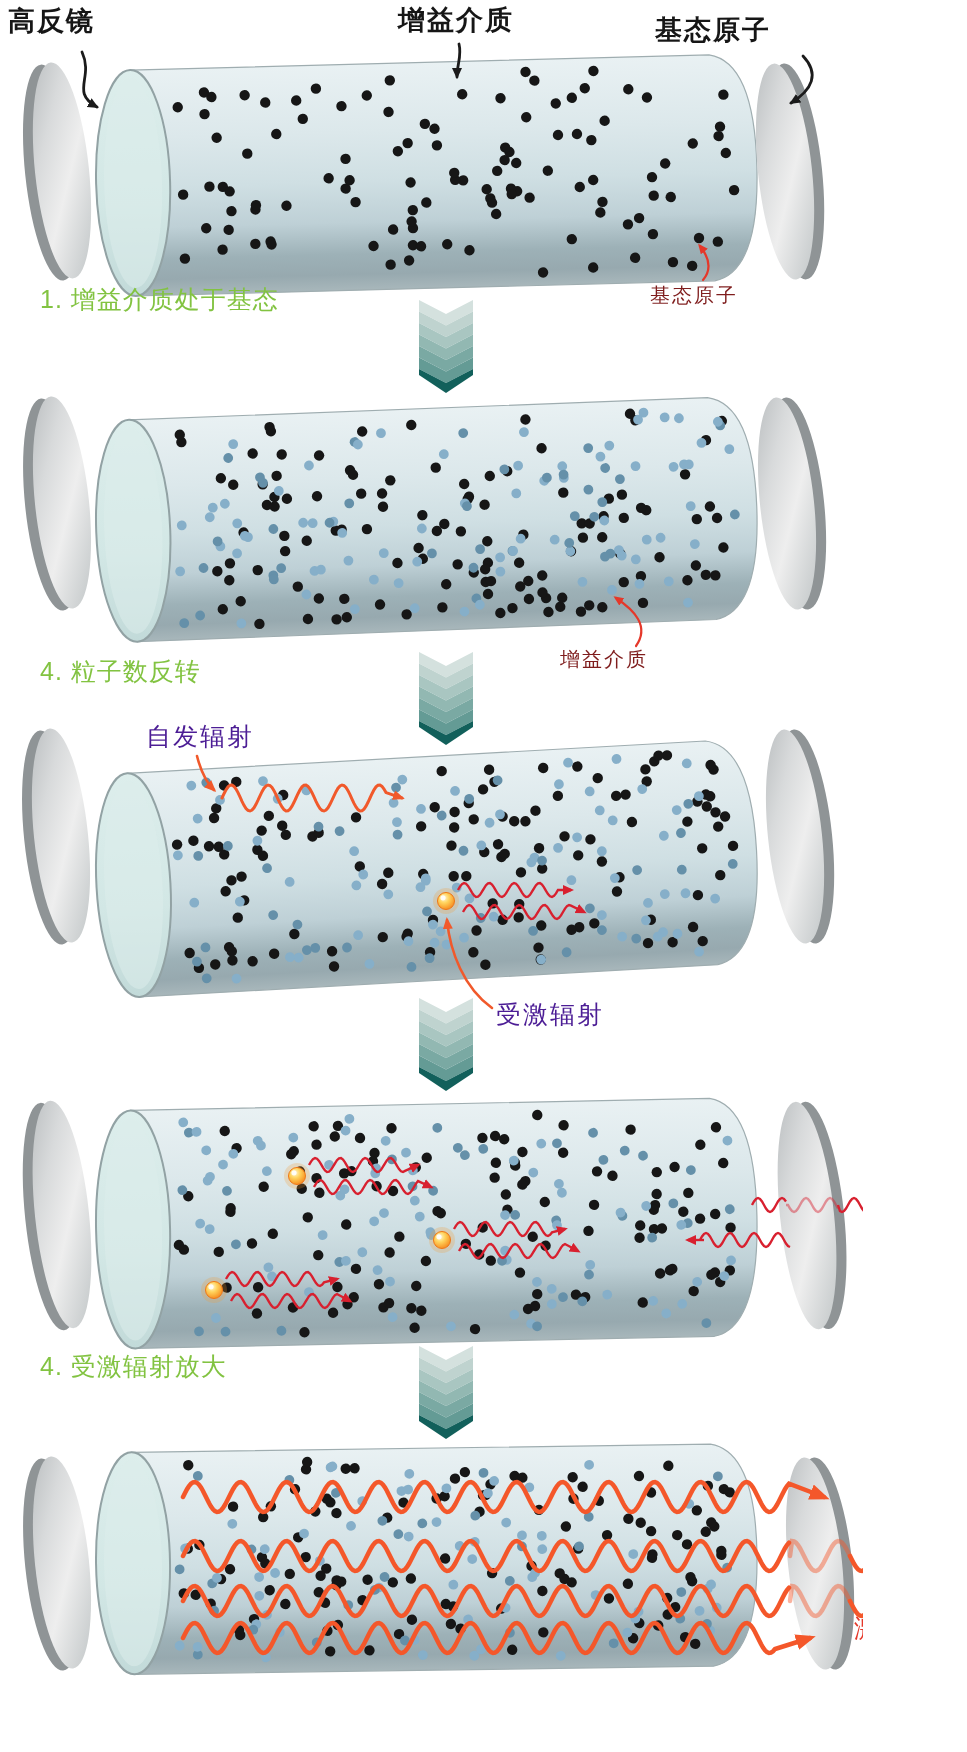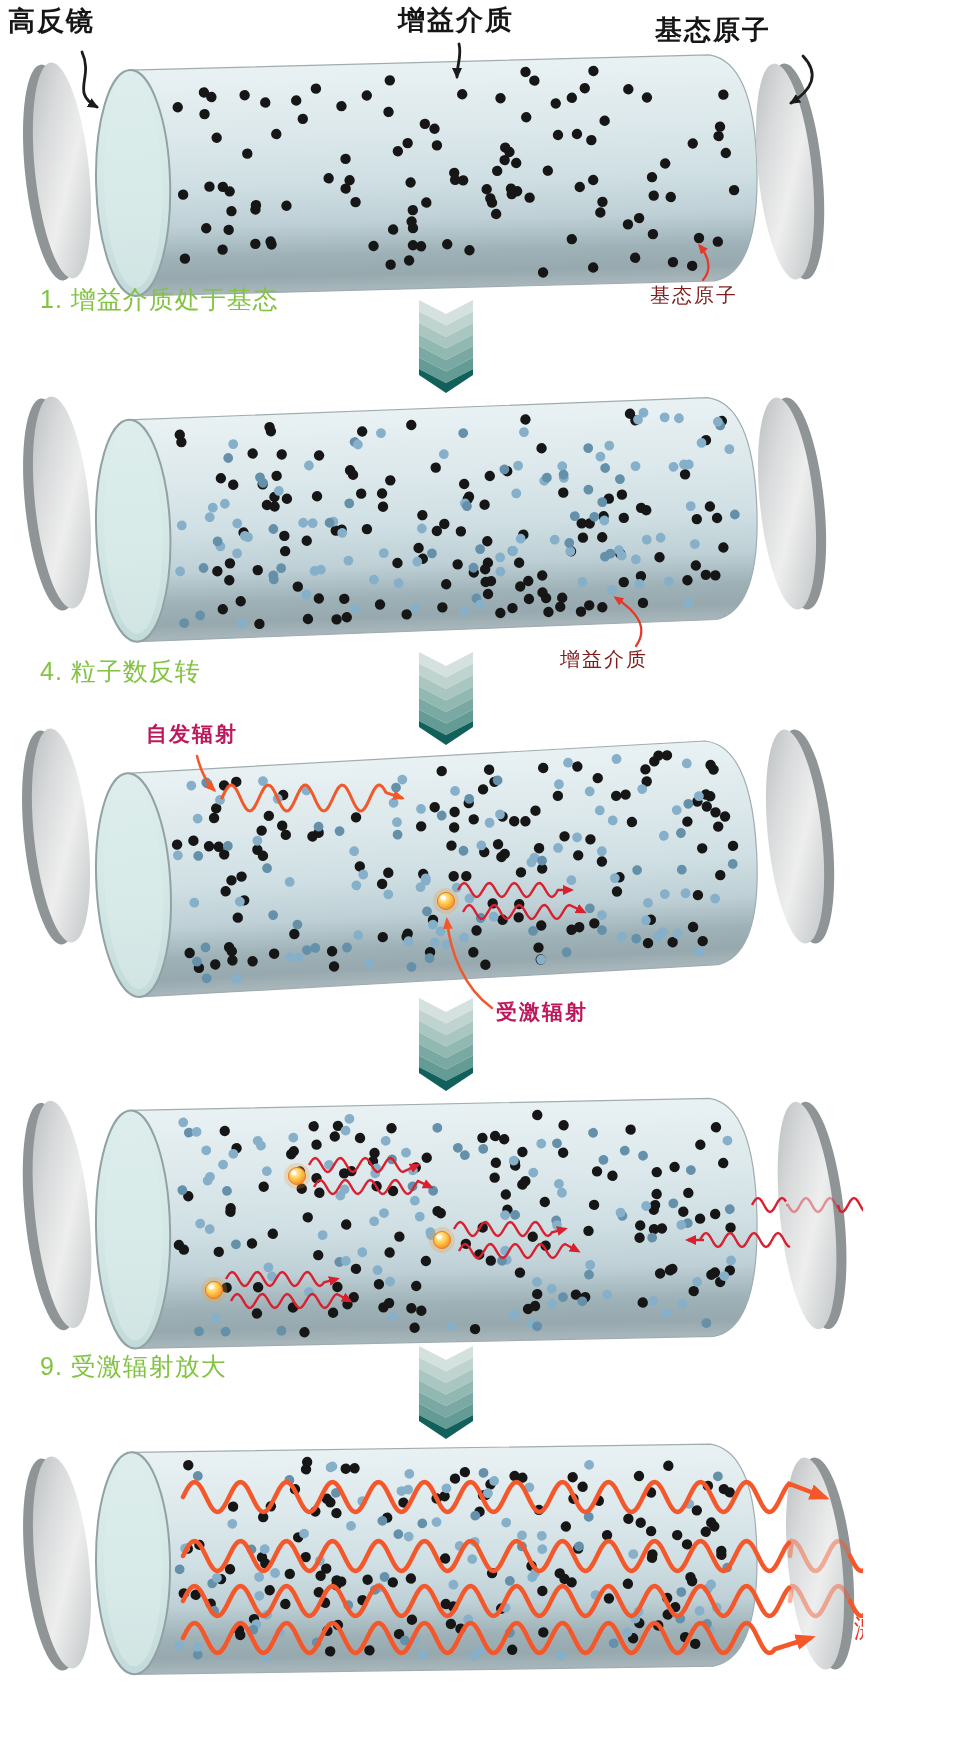--- a/index.html
+++ b/index.html
@@ -3,21 +3,21 @@
 <meta charset="utf-8">
 <style>
   html,body{margin:0;padding:0;background:#ffffff;}
   #stage{position:relative;width:863px;height:1752px;background:#fff;overflow:hidden;
          font-family:"Liberation Sans", sans-serif;}
   #gfx{position:absolute;left:0;top:0;}
   .lbl{position:absolute;white-space:nowrap;line-height:1.15;}
   .t-black{font-size:27px;font-weight:600;color:#161616;letter-spacing:2px;}
   .t-green{font-size:25px;font-weight:500;color:#82c341;letter-spacing:1px;}
   .t-red{font-size:20px;font-weight:400;color:#7f1d1d;letter-spacing:2px;}
-  .t-orange{font-size:21px;font-weight:700;color:#be185d;letter-spacing:2px;}
+  .t-orange{font-size:25px;font-weight:400;color:#4c1d95;letter-spacing:2px;}
   .t-laser{font-size:26px;font-weight:400;color:#e5382a;letter-spacing:2px;}
 </style>
 </head>
 <body>
 
 <div id="stage">
   <svg id="gfx" width="967" height="1752" viewBox="0 0 967 1752">
     <defs>
       <linearGradient id="cylG" x1="0" y1="0" x2="0" y2="1">
         <stop offset="0" stop-color="#e9f1f3"></stop>
@@ -1205,14 +1205,14 @@
   <div class="lbl t-black" style="left:655px;top:15px">基态原子</div>
 
   <div class="lbl t-red" style="left:650px;top:284px">基态原子</div>
   <div class="lbl t-red" style="left:560px;top:648px">增益介质</div>
   <div class="lbl t-orange" style="left:146px;top:722px">自发辐射</div>
   <div class="lbl t-orange" style="left:496px;top:1000px">受激辐射</div>
   <div class="lbl t-laser" style="left:854px;top:1614px">激光束</div>
 
   <div class="lbl t-green" style="left:40px;top:285px">1. 增益介质处于基态</div>
   <div class="lbl t-green" style="left:40px;top:657px">4. 粒子数反转</div>
-  <div class="lbl t-green" style="left:40px;top:1352px">9. 受激辐射放大</div>
+  <div class="lbl t-green" style="left:40px;top:1352px">4. 受激辐射放大</div>
 </div>
 
 </body></html>

